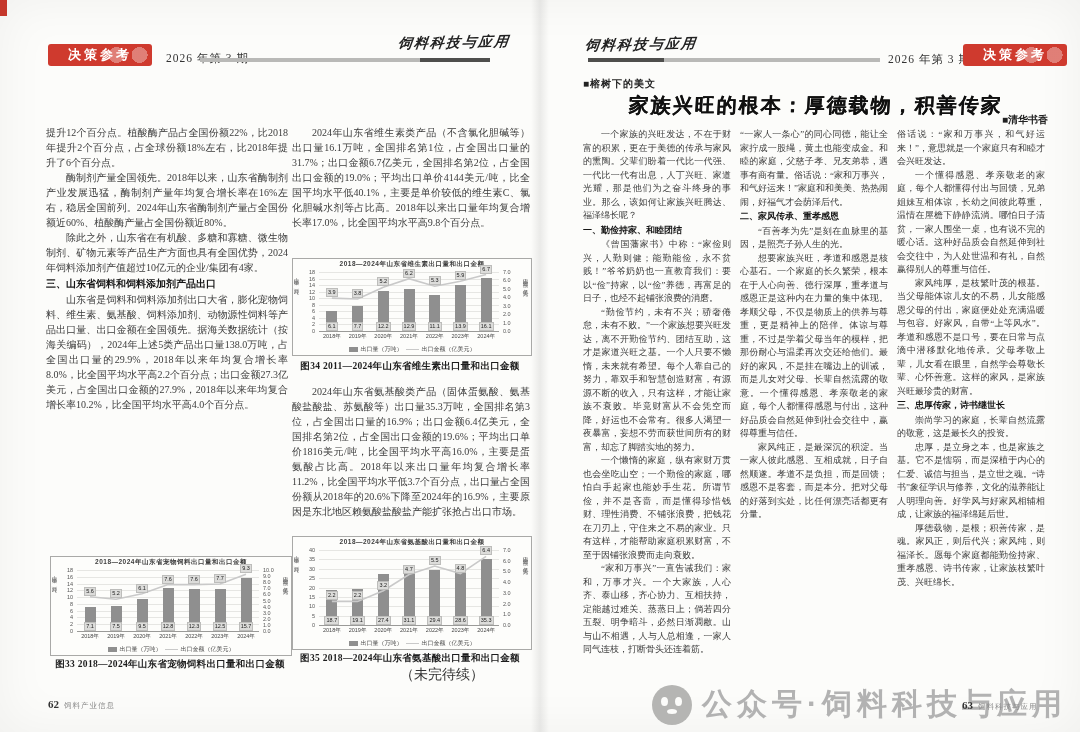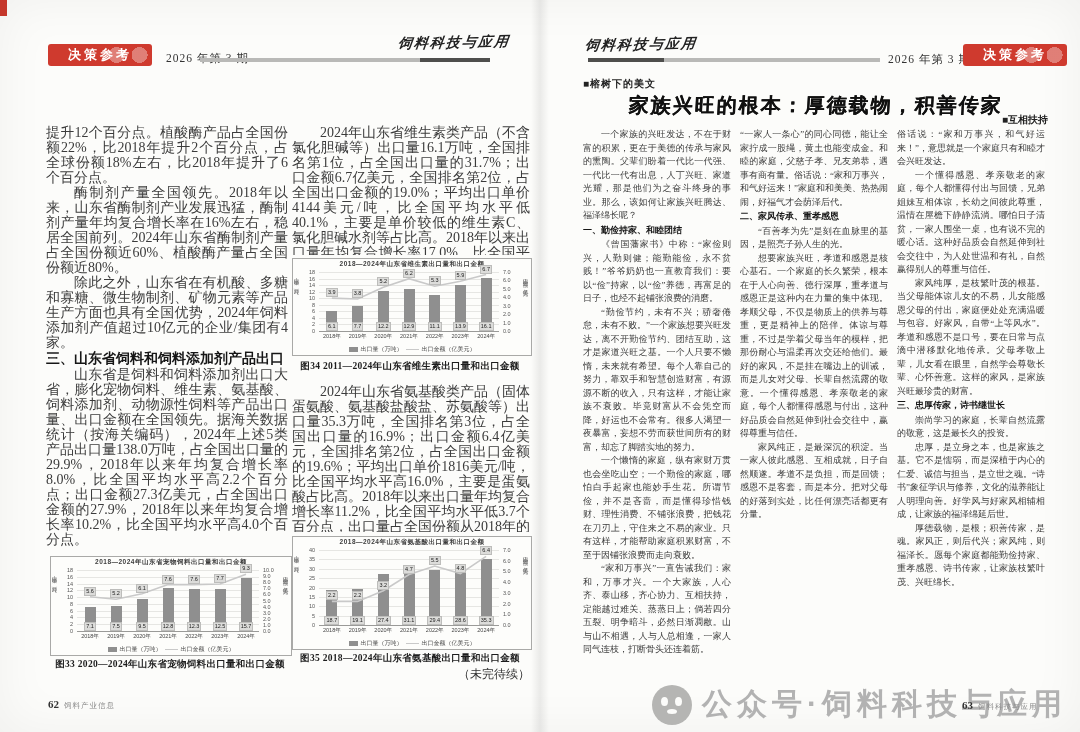--- a/index.html
+++ b/index.html
@@ -13,21 +13,21 @@
          text-align:center;font-family:"Liberation Sans",sans-serif;font-weight:bold;
          font-size:13px;line-height:22px;letter-spacing:3px;
          background:radial-gradient(circle at 66% 50%,rgba(255,255,255,.35) 0 8px,rgba(255,255,255,0) 8px),
                     radial-gradient(circle at 88% 50%,rgba(255,255,255,.35) 0 8px,rgba(255,255,255,0) 8px),#cf3a2e;}
   .issue{position:absolute;font-size:11.5px;color:#333;letter-spacing:1px;}
   .brand{position:absolute;font-weight:bold;font-style:italic;font-size:14px;color:#232323;
          letter-spacing:2px;transform:skewX(-8deg) rotate(-1deg);}
   .rule{position:absolute;height:4px;background:#b9b9b7;}
   .rule .dark{position:absolute;top:0;height:100%;background:#4e4e4c;}
   
-  .lp{font-size:14px;line-height:15px;color:#3b3b3b;}
+  .lp{font-size:10px;line-height:15px;color:#3b3b3b;}
   .rp{font-size:9px;line-height:13.5px;color:#3b3b3b;}
   .txtcol{position:absolute;overflow:hidden;}
   .txtcol p{margin:0;text-align:justify;text-indent:2em;}
   .txtcol p.ni{text-indent:0;}
   .txtcol .colhead{font-weight:bold;color:#161616;text-indent:0;margin:1px 0;text-align:left;}
   
   .tagline{position:absolute;font-weight:bold;font-size:10px;color:#222;letter-spacing:1px;}
   .art-title{position:absolute;text-align:center;font-weight:bold;font-size:20px;color:#101010;
              letter-spacing:2px;transform:skewX(-3deg);text-shadow:.4px 0 #101010;}
   .author{position:absolute;font-weight:bold;font-size:10px;color:#222;text-align:right;}
@@ -45,21 +45,21 @@
   .c-chip span{background:#dcdcda;border:.5px solid #bdbdbb;padding:0 1px;display:inline-block;}
   .c-x{text-align:center;font-family:"Liberation Sans",sans-serif;font-size:5.5px;line-height:7px;color:#444;}
   .c-leg{display:flex;justify-content:center;align-items:center;gap:3px;
          font-family:"Liberation Sans",sans-serif;font-size:6px;color:#444;}
   .c-sw{width:9px;height:5px;display:inline-block;}
   .c-lnw{width:13px;height:0;border-top:1.6px solid #c9c9c9;display:inline-block;}
   .c-vt{writing-mode:vertical-rl;font-family:"Liberation Sans",sans-serif;font-size:5.5px;
         color:#666;letter-spacing:1px;}
   .c-svg{position:absolute;left:0;top:0;pointer-events:none;}
   .figcap{position:absolute;text-align:center;font-weight:bold;font-size:9.5px;color:#1d1d1d;letter-spacing:.3px;}
-  .note{position:absolute;font-size:12px;color:#333;text-align:right;}
+  .note{position:absolute;font-size:14px;color:#333;text-align:left;}
   
   .pgnum{position:absolute;font-weight:bold;font-size:11px;color:#333;}
   .pgnum small{font-weight:normal;font-size:7.5px;color:#8a8a8a;margin-left:5px;letter-spacing:1px;}
   .wm{position:absolute;left:652px;top:684px;display:flex;align-items:center;gap:10px;color:#b2b2b2;z-index:3;}
   .wm-icon{width:40px;height:40px;border-radius:50%;background:#b5b5b3;position:relative;flex:0 0 auto;}
   .wm-icon i{position:absolute;width:7px;height:9px;border-radius:50%;background:#fcfcfa;top:12px;}
   .wm-icon i.e1{left:9px;} .wm-icon i.e2{left:23px;}
   .wm-icon b{position:absolute;left:15px;top:24px;width:10px;height:5px;border-radius:50%;background:#fcfcfa;}
   .wm-text{font-family:"Liberation Sans",sans-serif;font-weight:bold;font-size:30px;letter-spacing:5px;white-space:nowrap;}
   .pg63{z-index:4;margin-left:44px;}
@@ -310,29 +310,29 @@
       <div class="c-x" style="left: 174px; width: 42px; top: 76px;">2024年</div>
       <div class="c-leg" style="left: 0px; right: 0px; bottom: 1px;">
         <span class="c-sw" style="background: rgb(143, 143, 143);"></span>
         <span>出口量（万吨）</span>
         <span class="c-lnw" style="border-top-color: rgb(201, 201, 201);"></span>
         <span>出口金额（亿美元）</span>
       </div>
       <div class="c-vt" style="left: 1px; top: 15px;">出口量，万吨</div>
       <div class="c-vt" style="right: 1px; top: 15px;">出口金额，亿美元</div>
     </div>
-  <div class="figcap" style="left:46px;top:658px;width:248px;">图33 2020—2024年山东省宠物饲料出口量和出口金额</div>
+  <div class="figcap" style="left:46px;top:658px;width:248px;">图33 2018—2024年山东省宠物饲料出口量和出口金额</div>
 
   <div class="pgnum" style="left:48px;top:698px;">
     <span>62</span><small>饲料产业信息</small>
   </div>
 
   <div class="tagline" style="left:583px;top:77px;">■榕树下的美文</div>
   <div class="art-title" style="left:583px;top:92px;width:465px;">家族兴旺的根本：厚德载物，积善传家</div>
-  <div class="author" style="left:920px;top:113px;width:128px;">■互相扶持</div>
+  <div class="author" style="left:920px;top:113px;width:128px;">■清华书香</div>
 
   <div class="txtcol rp" style="left:583px;top:128px;width:148px;height:566px;">
       <p>一个家族的兴旺发达，不在于财富的积累，更在于美德的传承与家风的熏陶。父辈们盼着一代比一代强、一代比一代有出息，人丁兴旺、家道光耀，那是他们为之奋斗终身的事业。那么，该如何让家族兴旺腾达、福泽绵长呢？</p>
       <p class="colhead">一、勤俭持家、和睦团结</p>
       <p>《曾国藩家书》中称：“家俭则兴，人勤则健；能勤能俭，永不贫贱！”爷爷奶奶也一直教育我们：要以“俭”持家，以“俭”养德，再富足的日子，也经不起铺张浪费的消磨。</p>
       <p>“勤俭节约，未有不兴；骄奢倦怠，未有不败。”一个家族想要兴旺发达，离不开勤俭节约、团结互助，这才是家道兴旺之基。一个人只要不懒惰，未来就有希望。每个人靠自己的努力，靠双手和智慧创造财富，有源源不断的收入，只有这样，才能让家族不衰败。毕竟财富从不会凭空而降，好运也不会常有。很多人渴望一夜暴富，妄想不劳而获世间所有的财富，却忘了脚踏实地的努力。</p>
       <p>一个懒惰的家庭，纵有家财万贯也会坐吃山空；一个勤俭的家庭，哪怕白手起家也能妙手生花。所谓节俭，并不是吝啬，而是懂得珍惜钱财、理性消费、不铺张浪费，把钱花在刀刃上，守住来之不易的家业。只有这样，才能帮助家庭积累财富，不至于因铺张浪费而走向衰败。</p>
       <p>“家和万事兴”一直告诫我们：家和，万事才兴。一个大家族，人心齐、泰山移，齐心协力、互相扶持，定能越过难关、蒸蒸日上；倘若四分五裂、明争暗斗，必然日渐凋敝。山与山不相遇，人与人总相逢，一家人同气连枝，打断骨头还连着筋。</p>
     </div>
   <div class="txtcol rp" style="left:740px;top:128px;width:148px;height:566px;">

